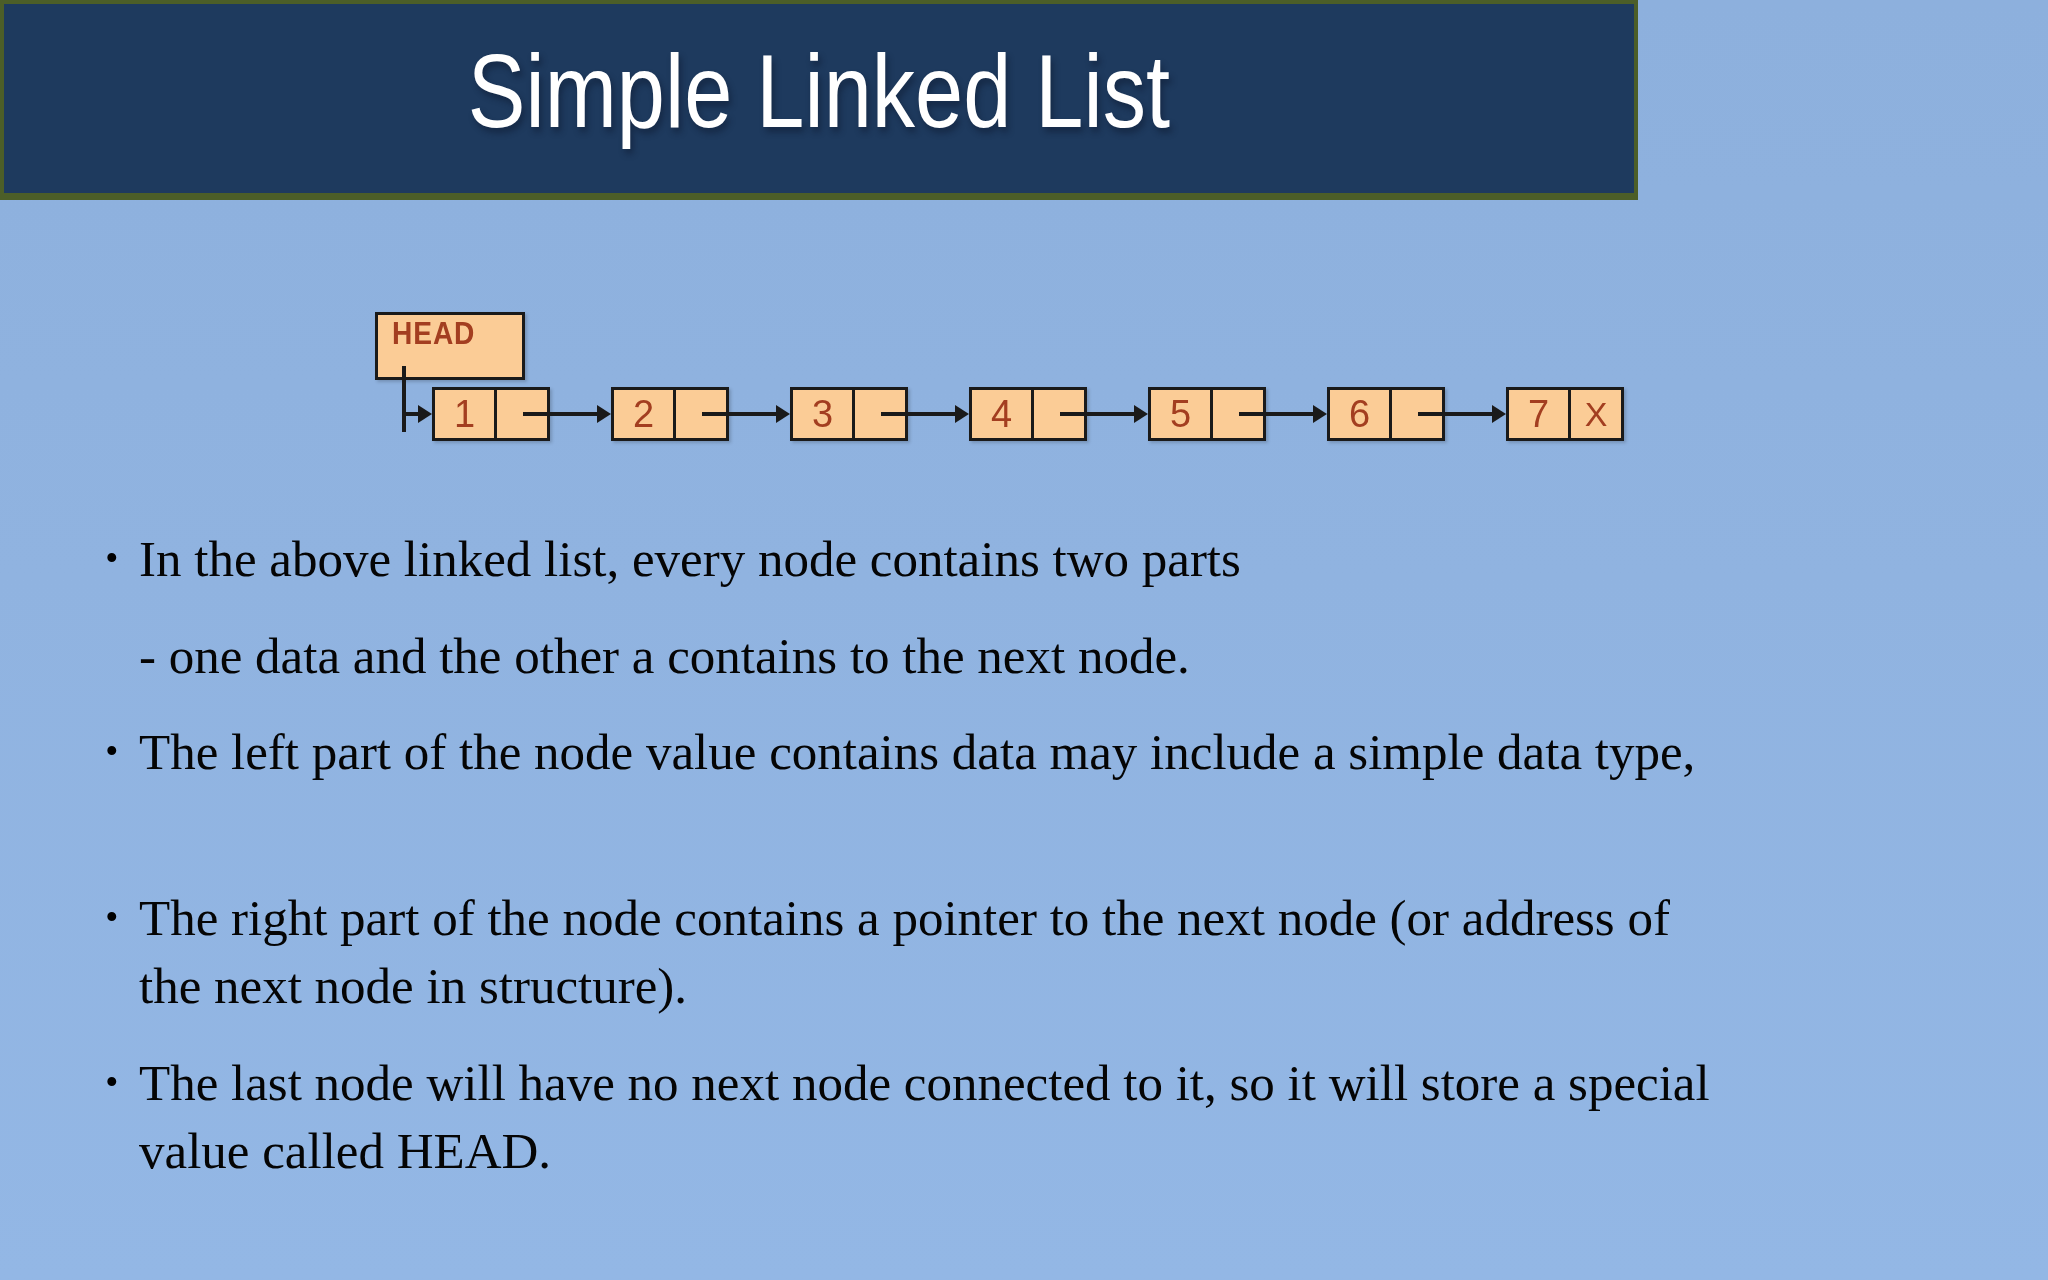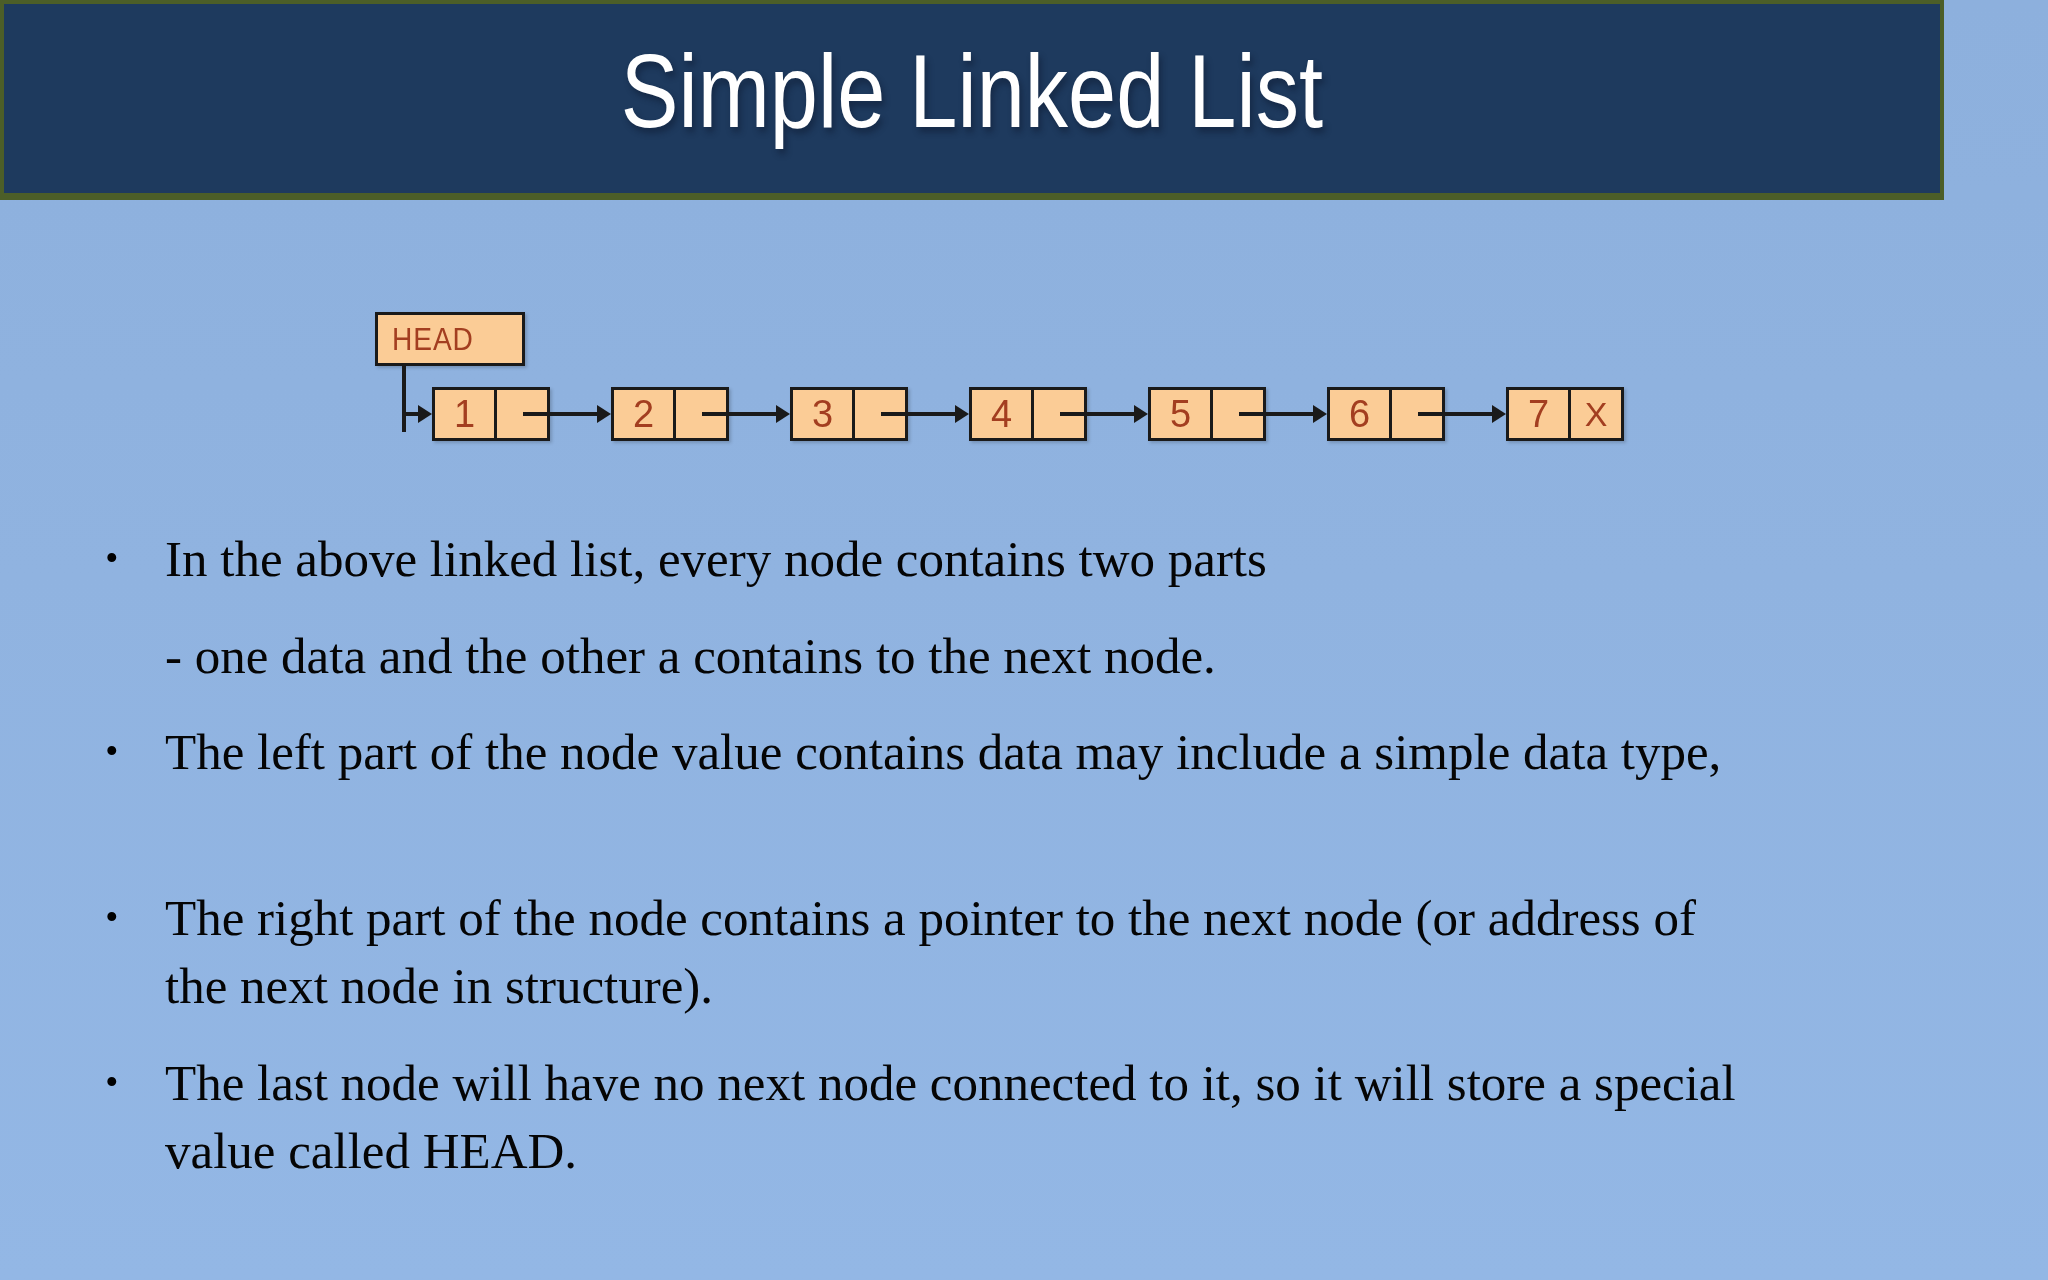--- a/index.html
+++ b/index.html
@@ -3,38 +3,39 @@
 <meta charset="utf-8">
 <style>
   html,body{margin:0;padding:0;background:#6d8fbc;}
   .slide{
     position:relative; width:2048px; height:1280px; overflow:hidden;
     background:linear-gradient(180deg,#8db0dd 0%, #90b3e0 45%, #93b7e5 100%);
     font-family:"Liberation Sans",sans-serif;
   }
   
   .title-band{
-    position:absolute; left:0; top:0; width:1944px; height:200px;
+    position:absolute; left:0; top:0; width:1638px; height:200px;
     box-sizing:border-box; background:#1e3a5e;
     border:4px solid #4c5e28; border-bottom-width:7px;
     display:flex; align-items:center; justify-content:center;
   }
   .title{
     margin:0; margin-top:-14px; color:#ffffff; font-weight:400;
     font-size:103px; letter-spacing:0px;
     display:inline-block; transform:scaleX(0.84);
     text-shadow:3px 5px 7px rgba(10,20,40,0.45);
     white-space:nowrap;
   }
   
   .head-box{
-    position:absolute; left:375px; top:312px; width:150px; height:54px;
+    position:absolute; left:375px; top:312px; width:150px; height:68px;
     box-sizing:border-box; background:#fbcc96; border:3px solid #1a1a1a;
-    display:flex; align-items:center; padding-left:14px;
+    display:flex; padding-left:14px;
     box-shadow:2px 2px 3px rgba(0,0,0,0.18);
+    font-weight:bold;
   }
   .head-label{
     font-size:32px; color:#a33e20; display:inline-block;
     transform:scaleX(0.88); transform-origin:left center; letter-spacing:1px;
   }
   .node{
     position:absolute; top:387px; width:118px; height:54px;
     box-sizing:border-box; background:#fbcc96; border:3px solid #1a1a1a;
     display:flex; box-shadow:2px 2px 3px rgba(0,0,0,0.18);
   }
@@ -49,21 +50,21 @@
     border-left:14px solid #1a1a1a;
   }
   
   .para{position:absolute; left:100px; width:1940px;}
   .dot{
     position:absolute; left:6px; top:0; width:44px; height:68px;
     font-size:33px; line-height:66px; color:#000;
     font-family:"Liberation Sans",sans-serif; text-align:left;
   }
   .ptext{
-    margin-left:65px; font-size:51px; line-height:68px; color:#050505;
+    margin-left:39px; font-size:51px; line-height:68px; color:#050505;
     font-family:"Liberation Serif",serif;
   }
   .tline{white-space:nowrap;}
 </style>
 </head>
 <body>
 
 <div class="slide">
 
   <header class="title-band">

